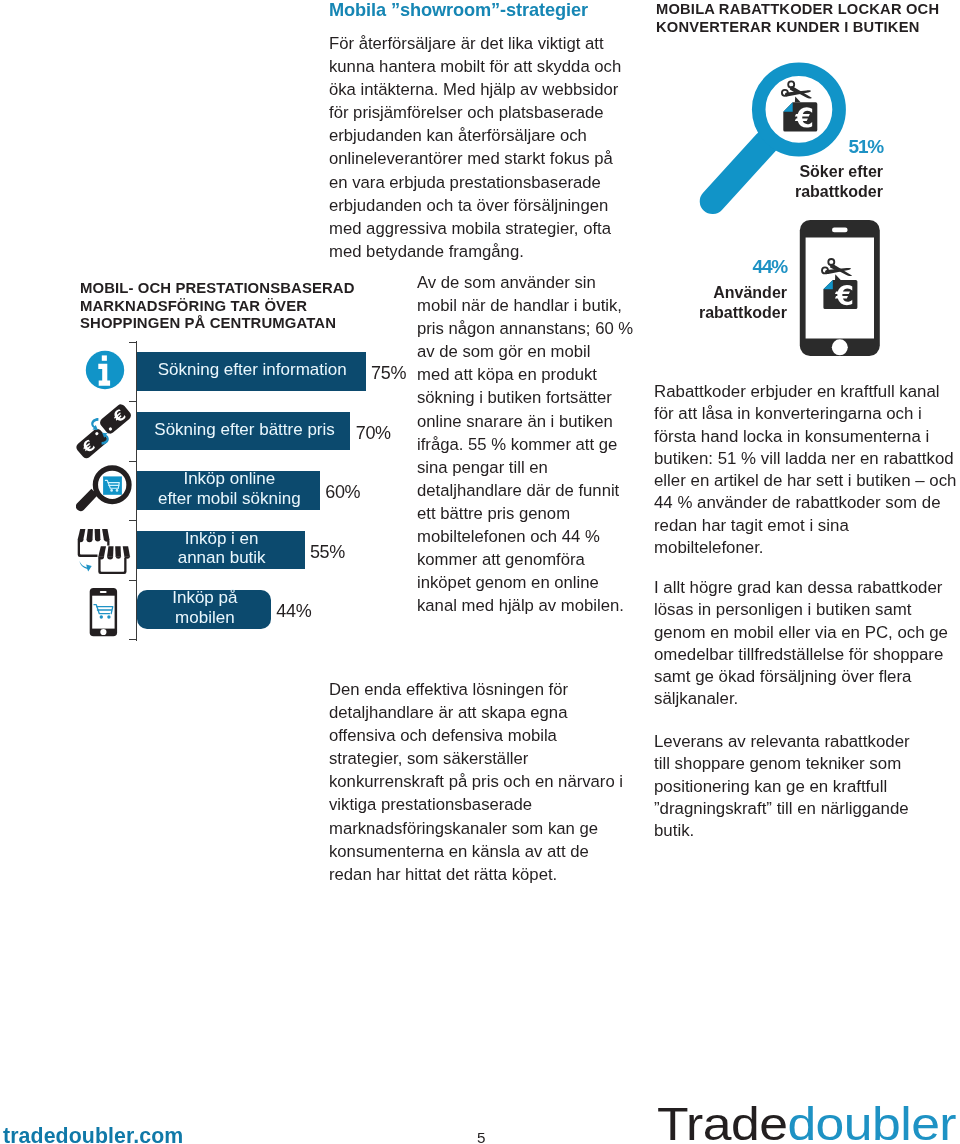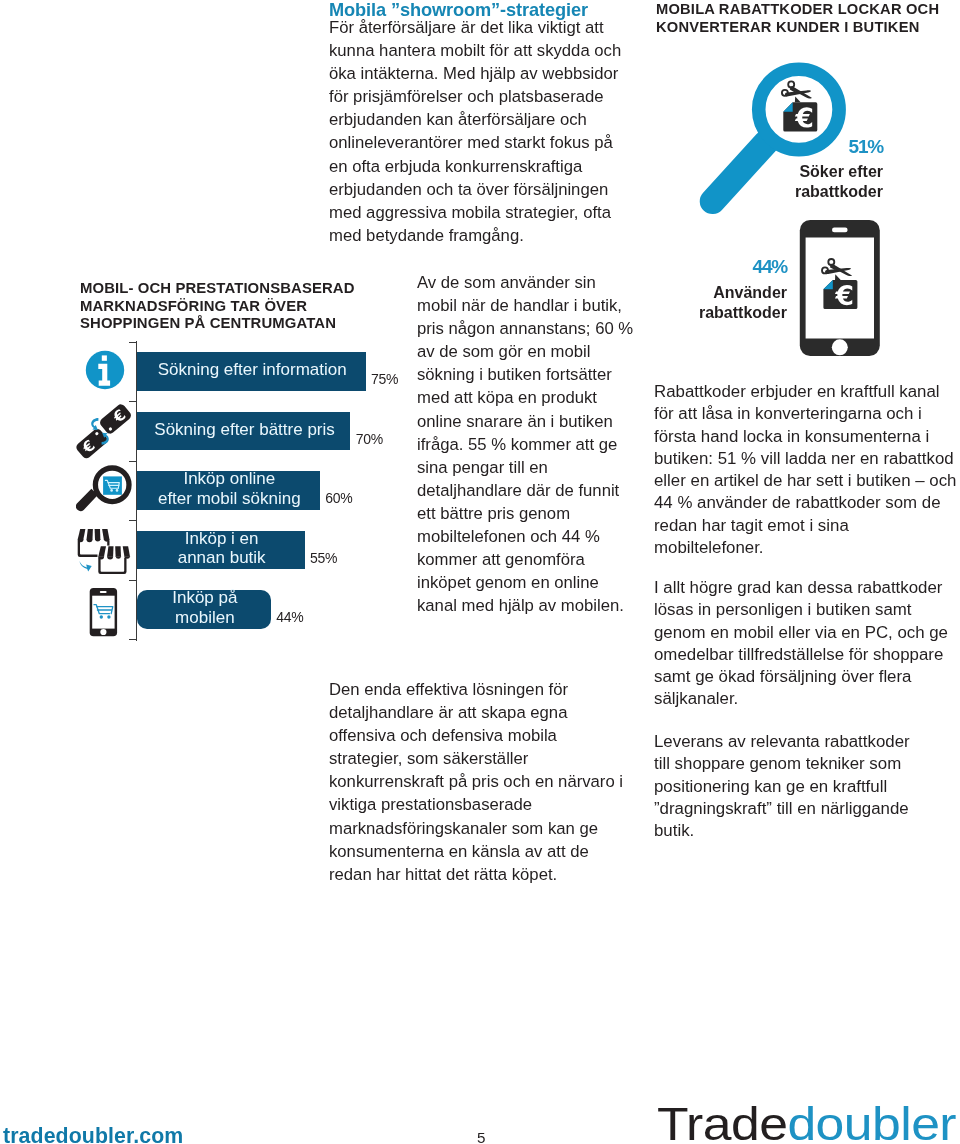--- a/index.html
+++ b/index.html
@@ -7,34 +7,34 @@
   body{width:960px;height:1144px;background:#fff;position:relative;overflow:hidden;
        font-family:"Liberation Sans",sans-serif;color:#231f20;
        -webkit-font-smoothing:antialiased;}
   .abs{position:absolute;}
 
   
   #mid-heading{left:329px;top:-1px;width:330px;white-space:nowrap;font-size:18.2px;line-height:22px;
      font-weight:700;color:#1686b4;letter-spacing:-0.1px;}
   .mid-p{left:329px;width:330px;font-size:16.7px;line-height:23.1px;color:#231f20;white-space:nowrap;
      letter-spacing:0.0px;text-align:left;}
-  #mid-p1{top:16px;}
+  #mid-p1{top:32px;}
   #mid-p2{left:417px;top:271px;}
   #mid-p3{top:678px;}
 
   
   #chart-title{left:80px;top:280px;width:330px;white-space:nowrap;font-size:14.9px;line-height:17.5px;
      font-weight:700;color:#231f20;letter-spacing:0.1px;}
   #axis-line{left:136px;top:341px;width:1.4px;height:300px;background:#3a3a3a;}
   .axis-tick{left:129px;width:8px;height:1.4px;background:#3a3a3a;}
   .bar{position:absolute;background:#0c4a6e;height:38.5px;display:flex;align-items:center;
      justify-content:center;}
   .bar-label{color:#eaf7fd;font-size:17.0px;line-height:19.3px;text-align:center;
      padding:0 6px 0 8px;white-space:nowrap;position:relative;top:-1.5px;}
-  .bar-value{position:absolute;font-size:14px;color:#231f20;letter-spacing:-0.3px;margin-top:8px;}
+  .bar-value{position:absolute;font-size:18px;color:#231f20;letter-spacing:-0.3px;}
 
   
   #right-heading{left:656px;top:1px;width:330px;white-space:nowrap;font-size:14.7px;line-height:17.5px;
      font-weight:700;color:#231f20;letter-spacing:0.2px;}
   .right-p{left:654px;width:330px;font-size:16.85px;line-height:22.25px;color:#231f20;white-space:nowrap;}
   #right-p1{top:381px;}
   #right-p2{top:577px;}
   #right-p3{top:731px;}
   .stat-val{position:absolute;font-size:19px;font-weight:700;color:#1e92c4;text-align:right;letter-spacing:-1.2px;}
   .stat-lab{position:absolute;font-size:16.0px;font-weight:700;line-height:19.6px;
@@ -54,32 +54,32 @@
 <body>
 
 <div class="abs" id="mid-heading">Mobila ”showroom”-strategier</div>
 <div class="abs mid-p" id="mid-p1">
     <div>För återförsäljare är det lika viktigt att</div>
     <div>kunna hantera mobilt för att skydda och</div>
     <div>öka intäkterna. Med hjälp av webbsidor</div>
     <div>för prisjämförelser och platsbaserade</div>
     <div>erbjudanden kan återförsäljare och</div>
     <div>onlineleverantörer med starkt fokus på</div>
-    <div>en ofta erbjuda konkurrenskraftiga</div>
+    <div>en vara erbjuda prestationsbaserade</div>
     <div>erbjudanden och ta över försäljningen</div>
     <div>med aggressiva mobila strategier, ofta</div>
     <div>med betydande framgång.</div>
   </div>
 <div class="abs mid-p" id="mid-p2">
     <div>Av de som använder sin</div>
     <div>mobil när de handlar i butik,</div>
     <div>pris någon annanstans; 60 %</div>
     <div>av de som gör en mobil</div>
+    <div>med att köpa en produkt</div>
     <div>sökning i butiken fortsätter</div>
-    <div>med att köpa en produkt</div>
     <div>online snarare än i butiken</div>
     <div>ifråga. 55 % kommer att ge</div>
     <div>sina pengar till en</div>
     <div>detaljhandlare där de funnit</div>
     <div>ett bättre pris genom</div>
     <div>mobiltelefonen och 44 %</div>
     <div>kommer att genomföra</div>
     <div>inköpet genom en online</div>
     <div>kanal med hjälp av mobilen.</div>
   </div>

